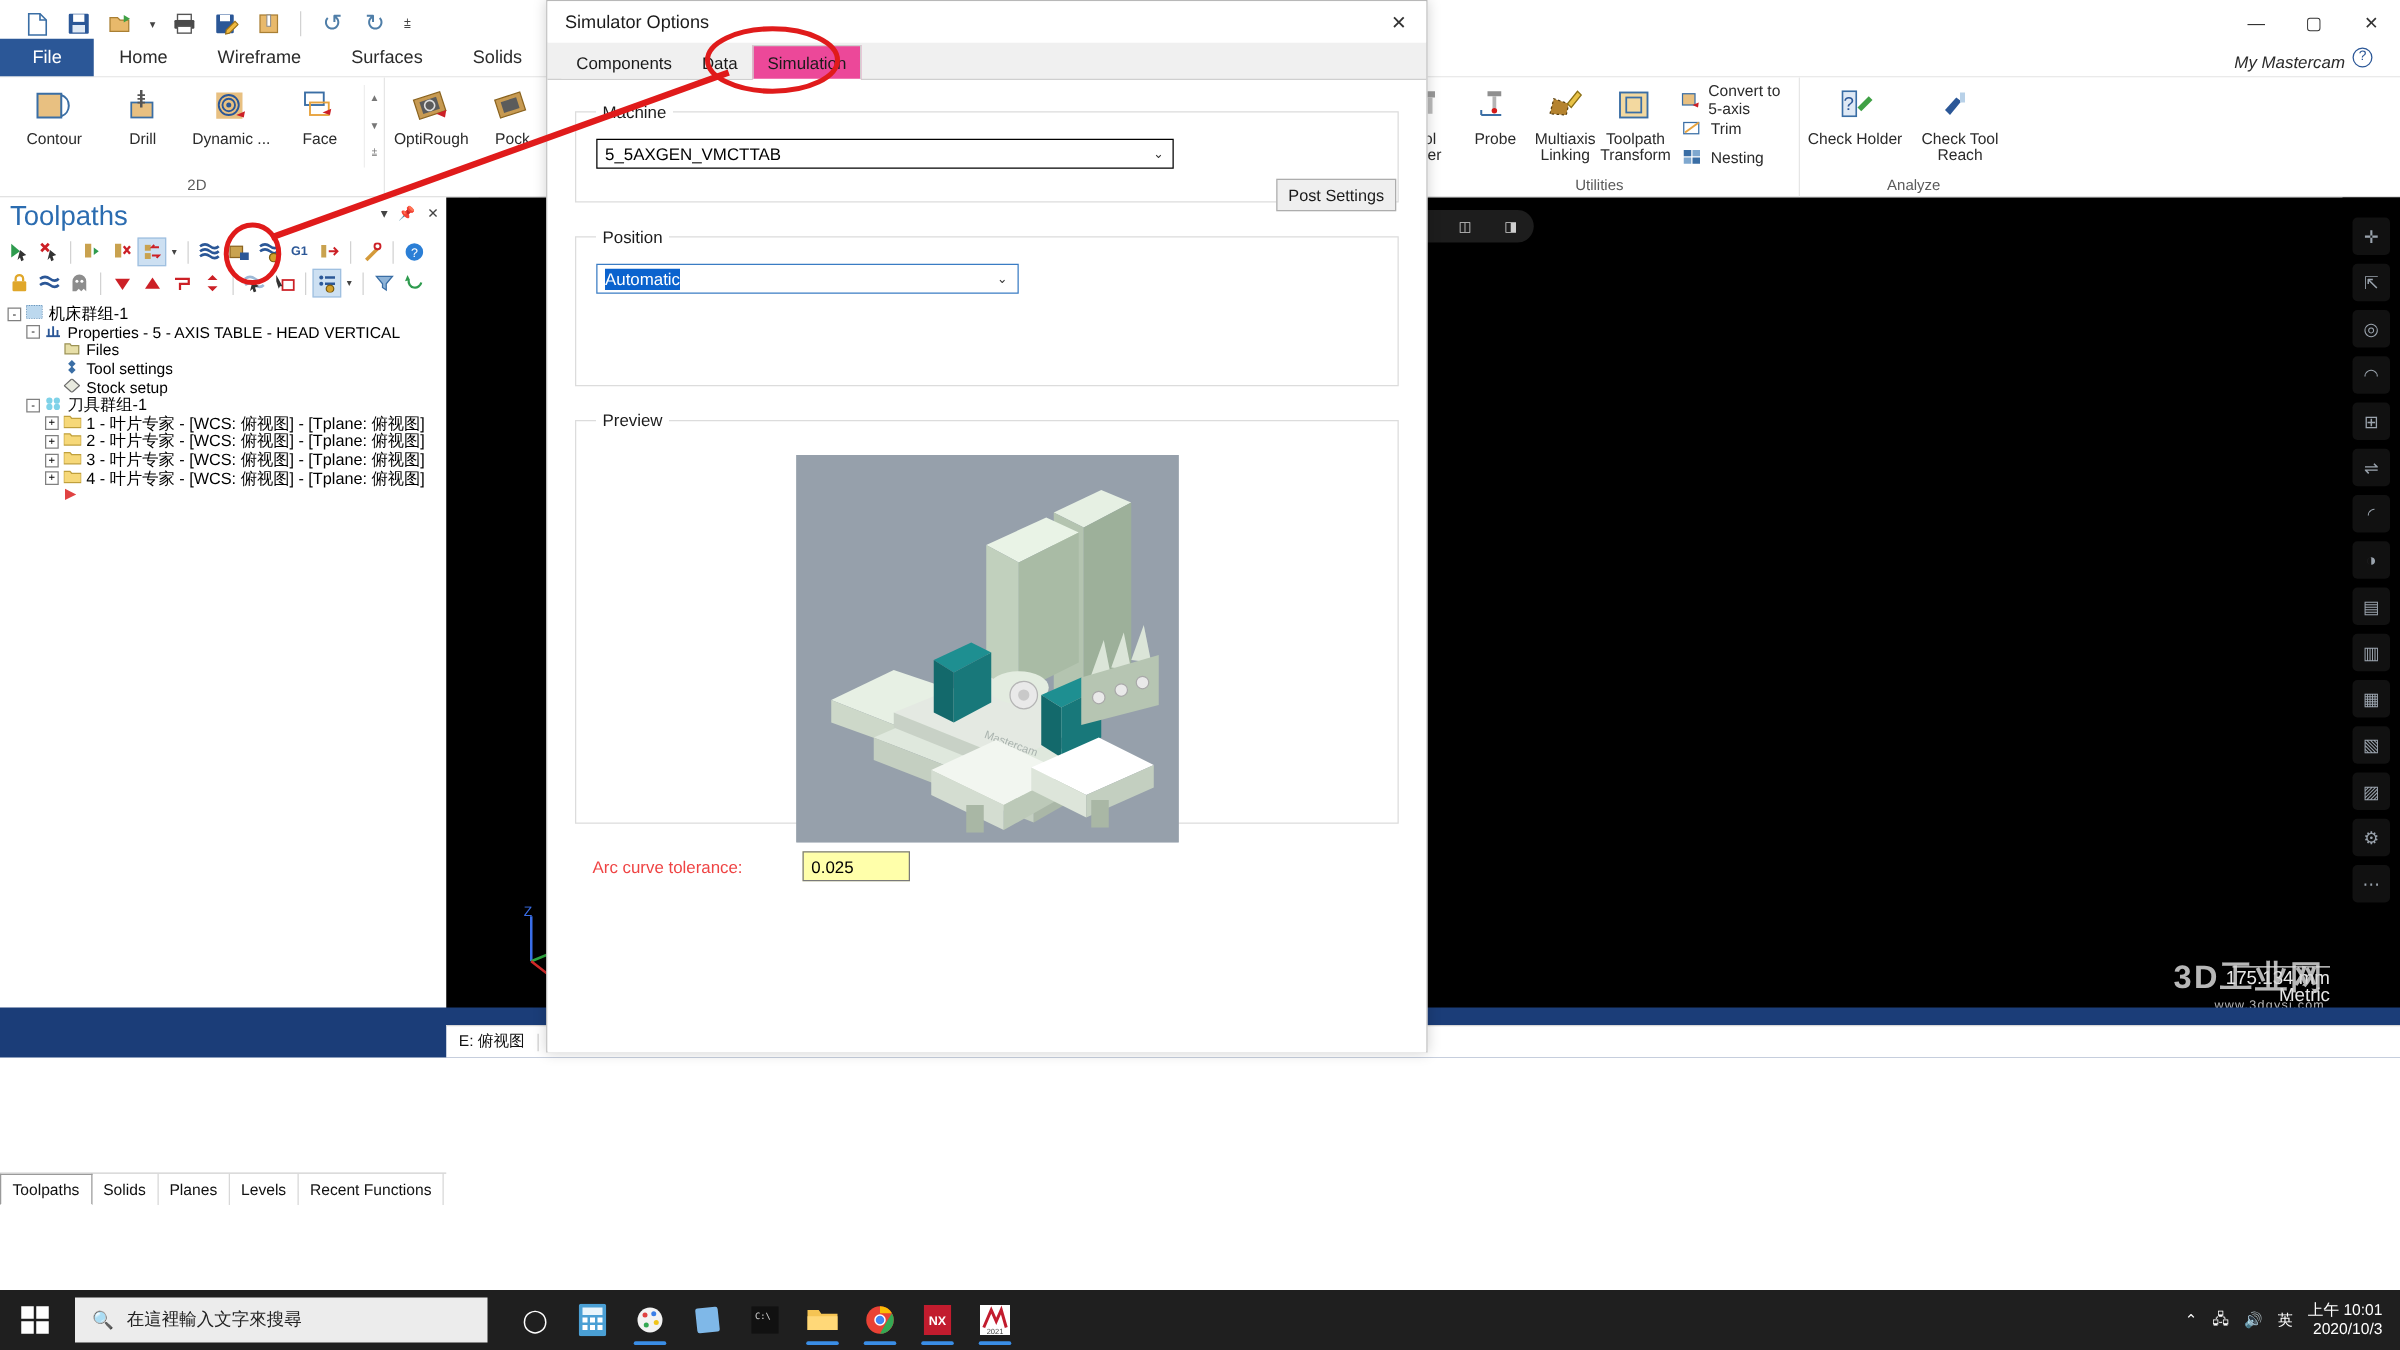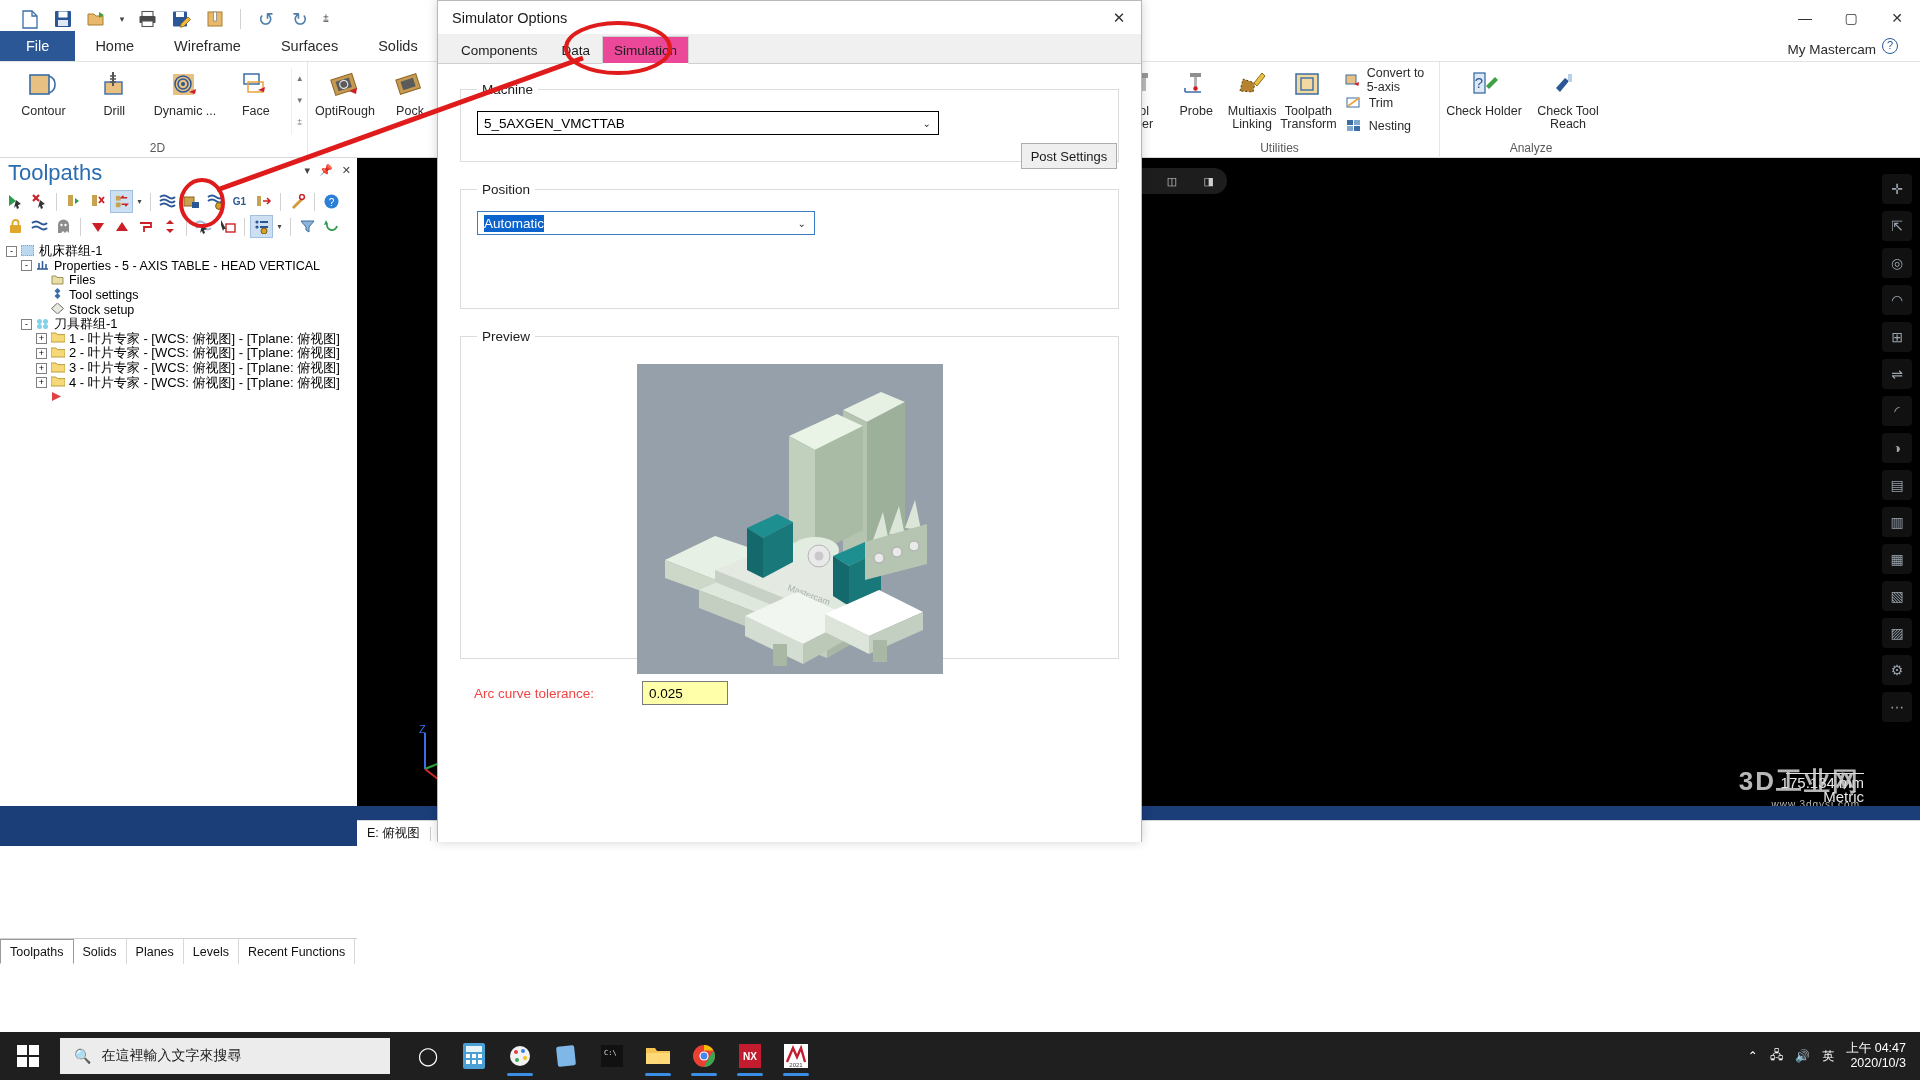--- a/index.html
+++ b/index.html
@@ -42,21 +42,21 @@
     position: absolute; left: 0; top: 31px; width: 1920px; height: 31px;
     background: #ffffff; display: flex; align-items: stretch;
     border-bottom: 1px solid #e3e3e3;
   }
   .tab {
     padding: 0 20px; display: flex; align-items: center; font-size: 14.5px; color: #2b2b2b;
   }
   .tab.file { background: #2b5797; color: #fff; font-size: 14.5px; padding: 0 26px; text-align: center; }
 
   .my-mastercam {
-    position: absolute; right: 44px; top: 42px; font-size: 13.5px; color: #2b2b2b;
+    position: absolute; right: 44px; top: 42px; font-size: 13.5px; color: #2b2b2b; font-style: italic;
   }
   .help-circle {
     position: absolute; right: 22px; top: 38px; width: 16px; height: 16px; border-radius: 50%;
     border: 1.6px solid #2b5797; color: #2b5797; font-size: 11px; text-align: center; line-height: 13px;
   }
 
   
   .ribbon {
     position: absolute; left: 0; top: 62px; width: 1920px; height: 96px;
     background: #ffffff; border-bottom: 1px solid #d9d9d9;
@@ -1038,19 +1038,19 @@
           </svg>
         <div class="under"></div>
       </div>
     </div>
     <div class="tray">
       <span>⌃</span>
       <span>🖧</span>
       <span>🔊</span>
       <span>英</span>
       <div class="clock">
-        <div>上午 04:47</div>
+        <div>上午 10:01</div>
         <div>2020/10/3</div>
       </div>
     </div>
   </div>
 
 </div>
 
 </body></html>

